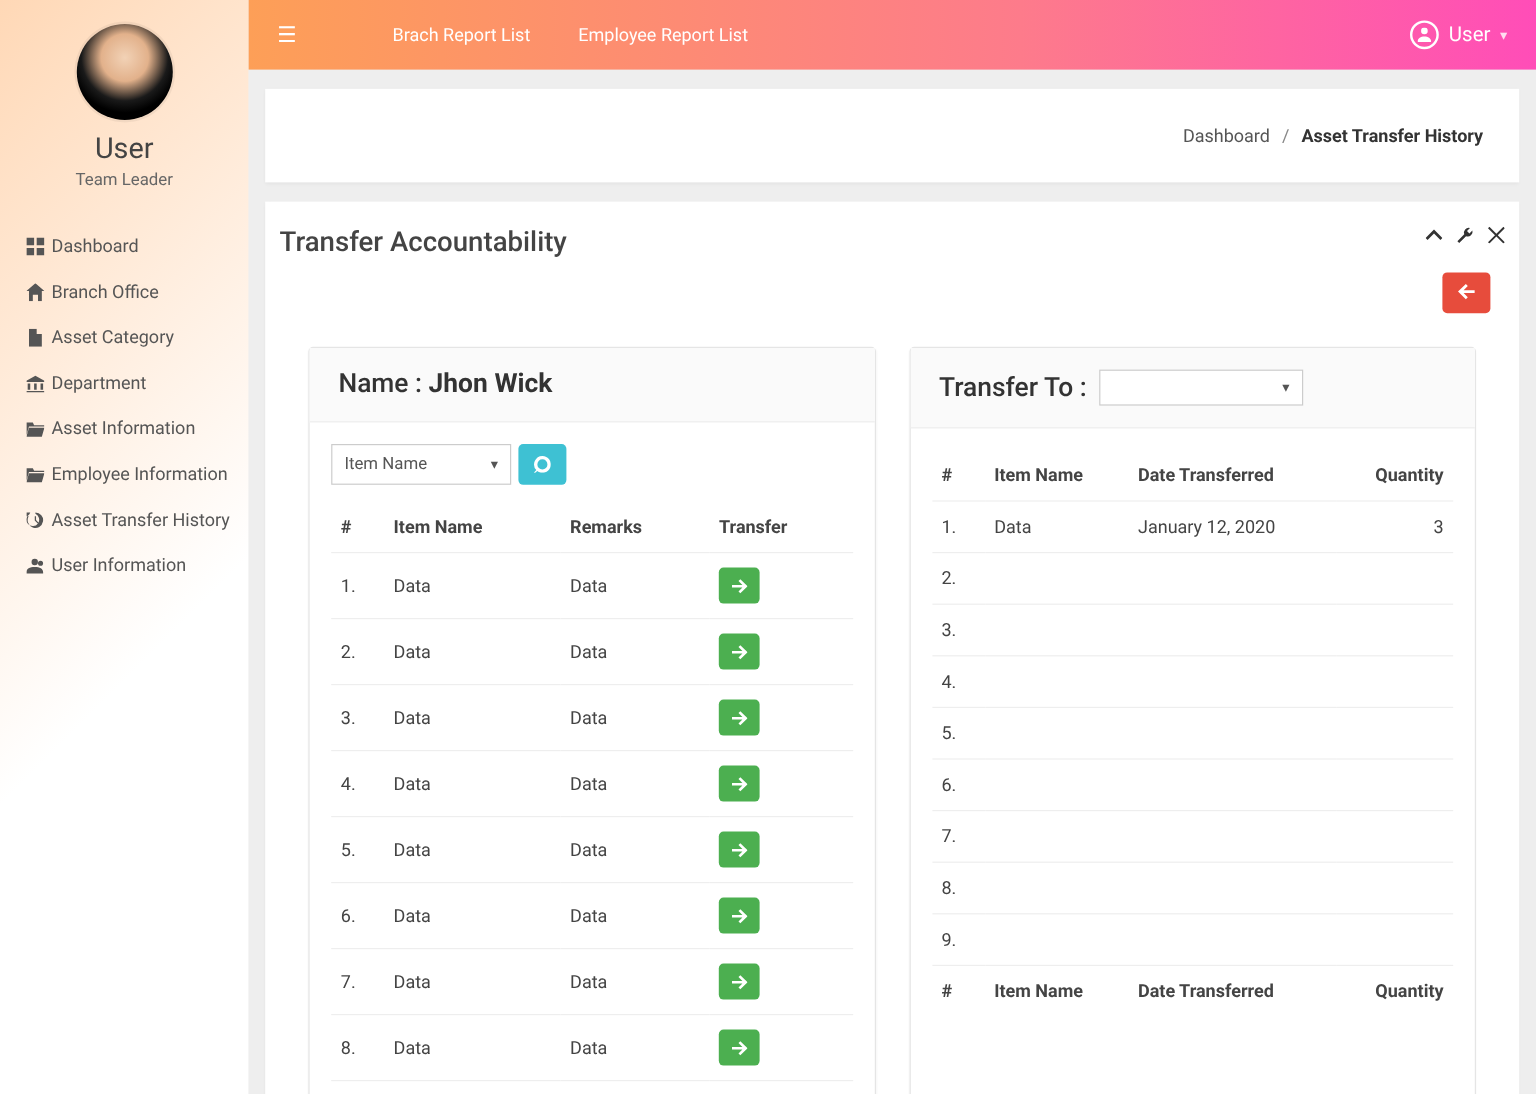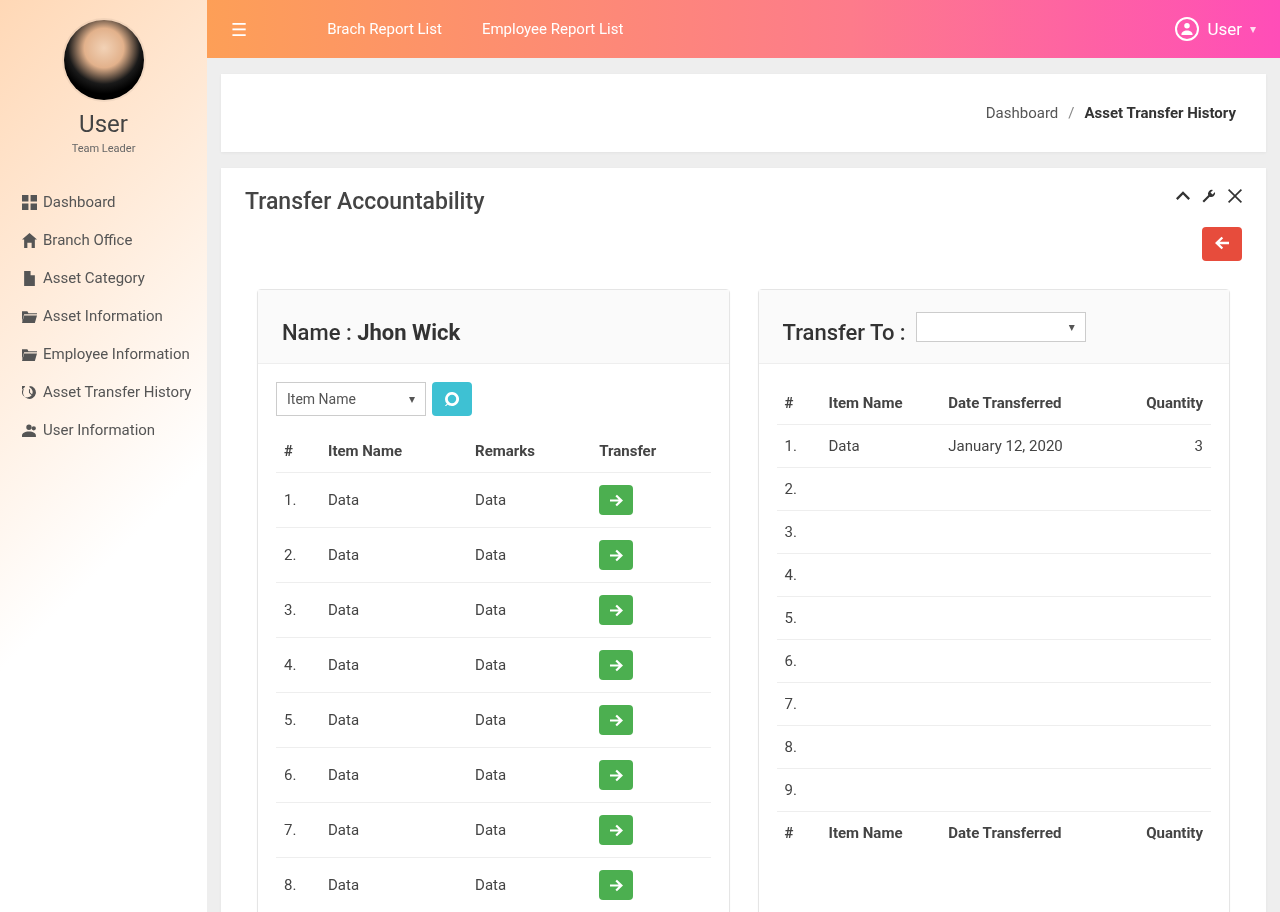--- a/index.html
+++ b/index.html
@@ -19,21 +19,21 @@
     background: linear-gradient(135deg, #ffd8b6 0%, #ffffff 60%);
   }
   .avatar-wrap { text-align: center; padding: 20px 0 6px; }
   .avatar {
     width: 80px; height: 80px; border-radius: 50%;
     margin: 0 auto;
     background: radial-gradient(circle at 50% 35%, #f2d2b6 0%, #e2b18b 30%, #1a1a1a 55%, #000 70%);
     box-shadow: 0 0 0 2px rgba(0,0,0,0.05);
   }
   .user-name { font-size: 24px; color: #444; margin-top: 10px; }
-  .user-role { font-size: 11px; color: #666; margin-top: 4px; }
+  .user-role { font-size: 14px; color: #666; margin-top: 4px; }
   .nav { list-style: none; padding: 22px 0 0 22px; }
   .nav li {
     font-size: 15px; color: #555; padding: 10px 0;
     cursor: pointer; display: flex; align-items: center; gap: 6px;
   }
   .nav svg { width: 15px; height: 15px; fill: #555; flex-shrink: 0; }
   
   .main { margin-left: 207px; }
   .topbar {
     height: 58px;
@@ -64,21 +64,21 @@
     box-shadow: 0 1px 3px rgba(0,0,0,.05);
   }
   .bc-card .sep { margin: 0 10px; color: #888; }
   .bc-card .current { font-weight: 700; color: #333; }
   
   .panel {
     margin: 0 14px 16px 14px;
     background: #fff;
     box-shadow: 0 1px 3px rgba(0,0,0,.05);
   }
-  .panel-head { padding: 20px 24px 8px; display:flex; align-items:flex-start; }
+  .panel-head { padding: 20px 12px 8px; display:flex; align-items:flex-start; }
   .panel-title { font-size: 23px; font-weight: 500; color: #444; }
   .panel-actions { margin-left:auto; display:flex; gap:12px; align-items:center; }
   .panel-actions .ico { cursor:pointer; color:#333; }
   .panel-actions svg { width:14px; height:14px; fill:#333; }
   .back-btn {
     margin: 4px 24px 0 auto; display:block;
     background: #e74c3c; color:#fff; border:none; border-radius:4px;
     width: 40px; height: 34px; cursor:pointer;
   }
   .back-btn svg { width:14px; height:14px; fill:#fff; }
@@ -87,21 +87,21 @@
   .card {
     background:#fff; border:1px solid #e5e5e5; border-radius:4px;
     box-shadow: 0 1px 2px rgba(0,0,0,.04);
     flex:1;
   }
   .card-head {
     background:#fafafa; border-bottom:1px solid #eee;
     padding: 18px 24px;
     display:flex; align-items:center;
   }
-  .card-head h3 { font-size: 22px; font-weight: 500; color: #333; margin-top: 12px; }
+  .card-head h3 { font-size: 22px; font-weight: 500; color: #333; }
   .card-head h3 b { font-weight: 700; }
   .card-body { padding: 18px 18px 6px; }
   .select {
     border:1px solid #ccc; height:34px; background:#fff;
     display:inline-flex; align-items:center; justify-content:space-between;
     padding: 0 10px; font-size:14px; color:#555; cursor:pointer;
     position: relative;
   }
   .select::after { content:"▾"; color:#555; font-size:12px; margin-left:8px; }
   .search-row { display:flex; gap:6px; margin-bottom:14px; }
@@ -145,20 +145,26 @@
         <svg viewBox="0 0 14 14">
           <path d="M7 0l7 6h-2v8H9V9H5v5H2V6H0z"></path>
         </svg>
         <span>Branch Office</span>
       </li>
       <li>
         <svg viewBox="0 0 14 14">
           <path d="M2 0h6l4 4v10H2zM8 0v4h4"></path>
         </svg>
         <span>Asset Category</span>
+      </li>
+      <li>
+        <svg viewBox="0 0 14 14">
+          <path d="M0 5l7-4 7 4v1H0zM1 7h2v5H1zM6 7h2v5H6zM11 7h2v5h-2zM0 13h14v1H0z"></path>
+        </svg>
+        <span>Department</span>
       </li>
       <li>
         <svg viewBox="0 0 14 14">
           <path d="M0 2h5l1 2h8v1H2l-2 7zM2 6h12l-2 7H0z"></path>
         </svg>
         <span>Asset Information</span>
       </li>
       <li>
         <svg viewBox="0 0 14 14">
           <path d="M0 2h5l1 2h8v1H2l-2 7zM2 6h12l-2 7H0z"></path>

